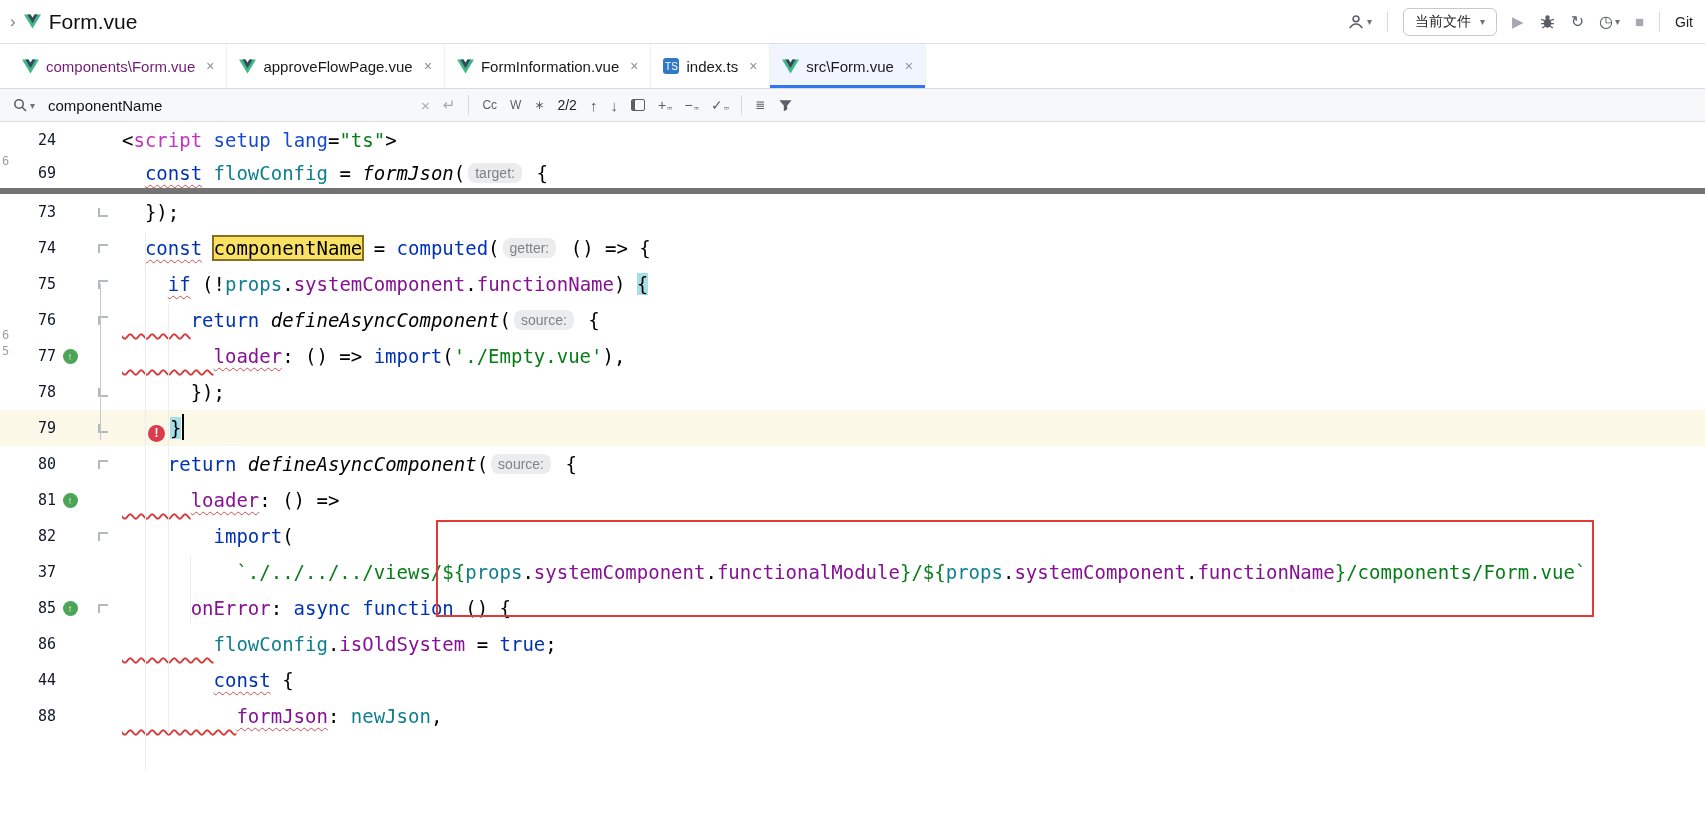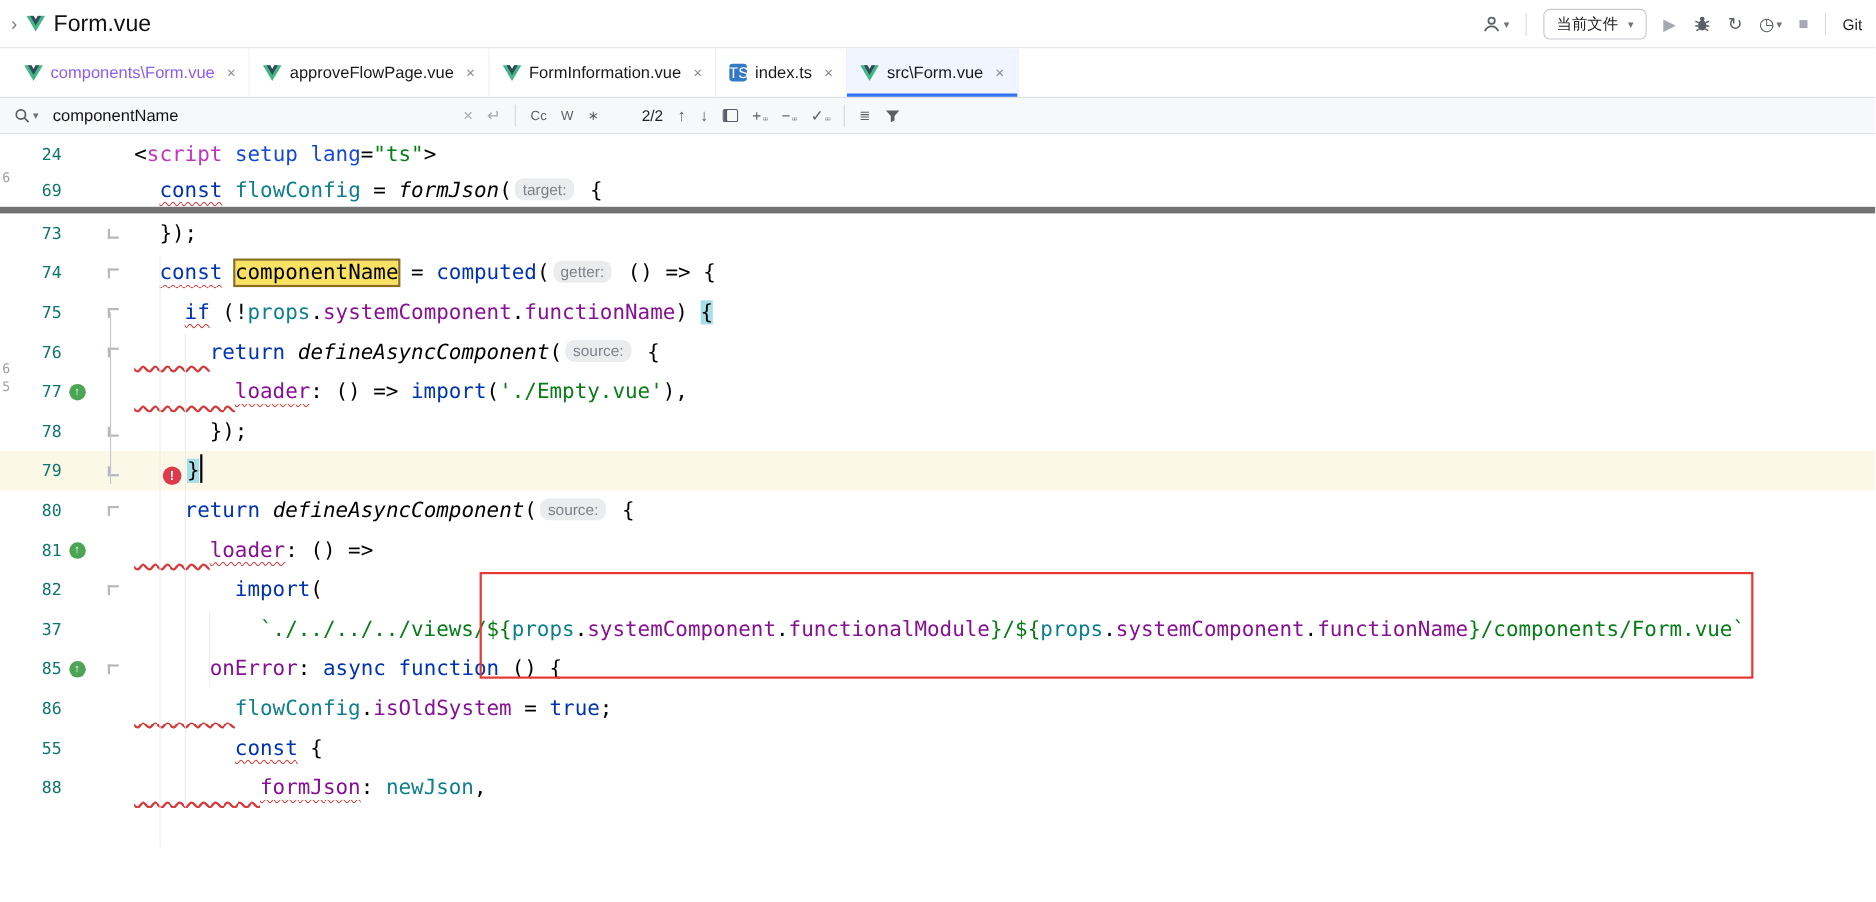--- a/index.html
+++ b/index.html
@@ -22,43 +22,43 @@
   .git-lbl{font-size:14px;color:#222}
 
   
   .tabbar{height:45px;display:flex;align-items:stretch;border-bottom:1px solid #D9DBE0;
     background:#fff;padding-left:10px}
   .tab{display:flex;align-items:center;gap:7px;padding:0 12px;font-size:15px;
     border-right:1px solid #F0F1F3;position:relative;color:#1a1a1a;cursor:default}
   .tab.active{background:#F0F5FF;box-shadow:inset 0 -3px 0 #3574F0}
   .tab-x{color:#8A8E95;font-size:14px;margin-left:4px}
   .ts-ic{width:16px;height:16px;border-radius:3px;background:#3178C6;color:#fff;
-    font-size:14px;font-weight:normal;display:inline-flex;align-items:center;justify-content:center}
+    font-size:10px;font-weight:normal;display:inline-flex;align-items:center;justify-content:center}
   .vue-ic{display:inline-flex;align-items:center}
 
   
   .findbar{height:33px;display:flex;align-items:center;background:#F7F8FA;
     border-bottom:1px solid #D9DBE0;padding:0 12px;gap:13px;font-size:14px}
   .query{font-size:15px;color:#111;width:360px}
   .fb-dim{color:#A6AAB0;font-size:15px}
   .fb-tgl{color:#5A5E66;font-size:12px}
-  .count{color:#222;margin-left:26px}
+  .count{color:#222;}
   .arrow{color:#5A5E66;font-size:15px}
   .selbox{width:14px;height:12px;border:1.6px solid #5A5E66;border-radius:2px;
     box-shadow:inset 3px 0 0 #5A5E66;display:inline-block}
   .msel{color:#5A5E66;font-size:14px;display:inline-flex;align-items:flex-end}
   .msel i{font-style:normal;font-size:9px;letter-spacing:-1px;margin-left:1px}
 
   
   .editor{position:relative;height:698px;background:#fff;overflow:hidden}
   .row{display:flex;height:36px;align-items:center}
   .row.cur{background:#FBF8E7}
   .row.sep{border-bottom:6px solid #737373}
   .gutter{width:122px;flex:none;display:flex;align-items:center;height:36px}
-  .lnum{width:56px;text-align:right;color:#0f766e;font:15px "DejaVu Sans Mono",monospace}
+  .lnum{width:56px;text-align:right;color:#0f172a;font:15px "DejaVu Sans Mono",monospace}
   .gic{width:28px;display:flex;justify-content:center}
   .foldc{width:38px;display:flex;justify-content:center}
   .g-up{width:15px;height:15px;border-radius:50%;background:#4CA554;color:#fff;
     font-size:10px;line-height:15px;text-align:center}
   .fold-s,.fold-e{width:10px;height:9px;border-left:2px solid #B4B8BF}
   .fold-s{border-top:2px solid #B4B8BF}
   .fold-e{border-bottom:2px solid #B4B8BF}
   .code{white-space:pre;font:19px/36px "DejaVu Sans Mono",monospace;color:#000}
 
   .tk-p{color:#000}
@@ -133,21 +133,21 @@
 </div>
 
 <div class="tabbar">
     <div class="tab">
       <span class="vue-ic">
         <svg width="17" height="15" viewBox="0 0 24 20">
           <path fill="#41B883" d="M14.78 0L12 4.8 9.22 0H0l12 20L24 0z"></path>
           <path fill="#34495E" d="M14.78 0L12 4.8 9.22 0H4.8L12 12.5 19.2 0z"></path>
         </svg>
       </span>
-      <span style="color: #8b5cf6;">components\Form.vue</span>
+      <span style="color: #701a75;">components\Form.vue</span>
       <span class="tab-x">×</span>
     </div>
     <div class="tab">
       <span class="vue-ic">
         <svg width="17" height="15" viewBox="0 0 24 20">
           <path fill="#41B883" d="M14.78 0L12 4.8 9.22 0H0l12 20L24 0z"></path>
           <path fill="#34495E" d="M14.78 0L12 4.8 9.22 0H4.8L12 12.5 19.2 0z"></path>
         </svg>
       </span>
       <span>approveFlowPage.vue</span>
@@ -365,21 +365,21 @@
       <div class="row">
         <div class="gutter">
           <span class="lnum">86</span>
           <span class="gic"></span>
           <span class="foldc"></span>
         </div>
         <div class="code"><span class="tk-sq">        </span><span class="tk-var">flowConfig</span><span class="tk-p">.</span><span class="tk-prop">isOldSystem</span><span class="tk-p"> = </span><span class="tk-kw">true</span><span class="tk-p">;</span></div>
       </div>
       <div class="row">
         <div class="gutter">
-          <span class="lnum">55</span>
+          <span class="lnum">44</span>
           <span class="gic"></span>
           <span class="foldc"></span>
         </div>
         <div class="code"><span class="tk-ind">        </span><span class="tk-kwu">const</span><span class="tk-p"> {</span></div>
       </div>
       <div class="row">
         <div class="gutter">
           <span class="lnum">88</span>
           <span class="gic"></span>
           <span class="foldc"></span>

